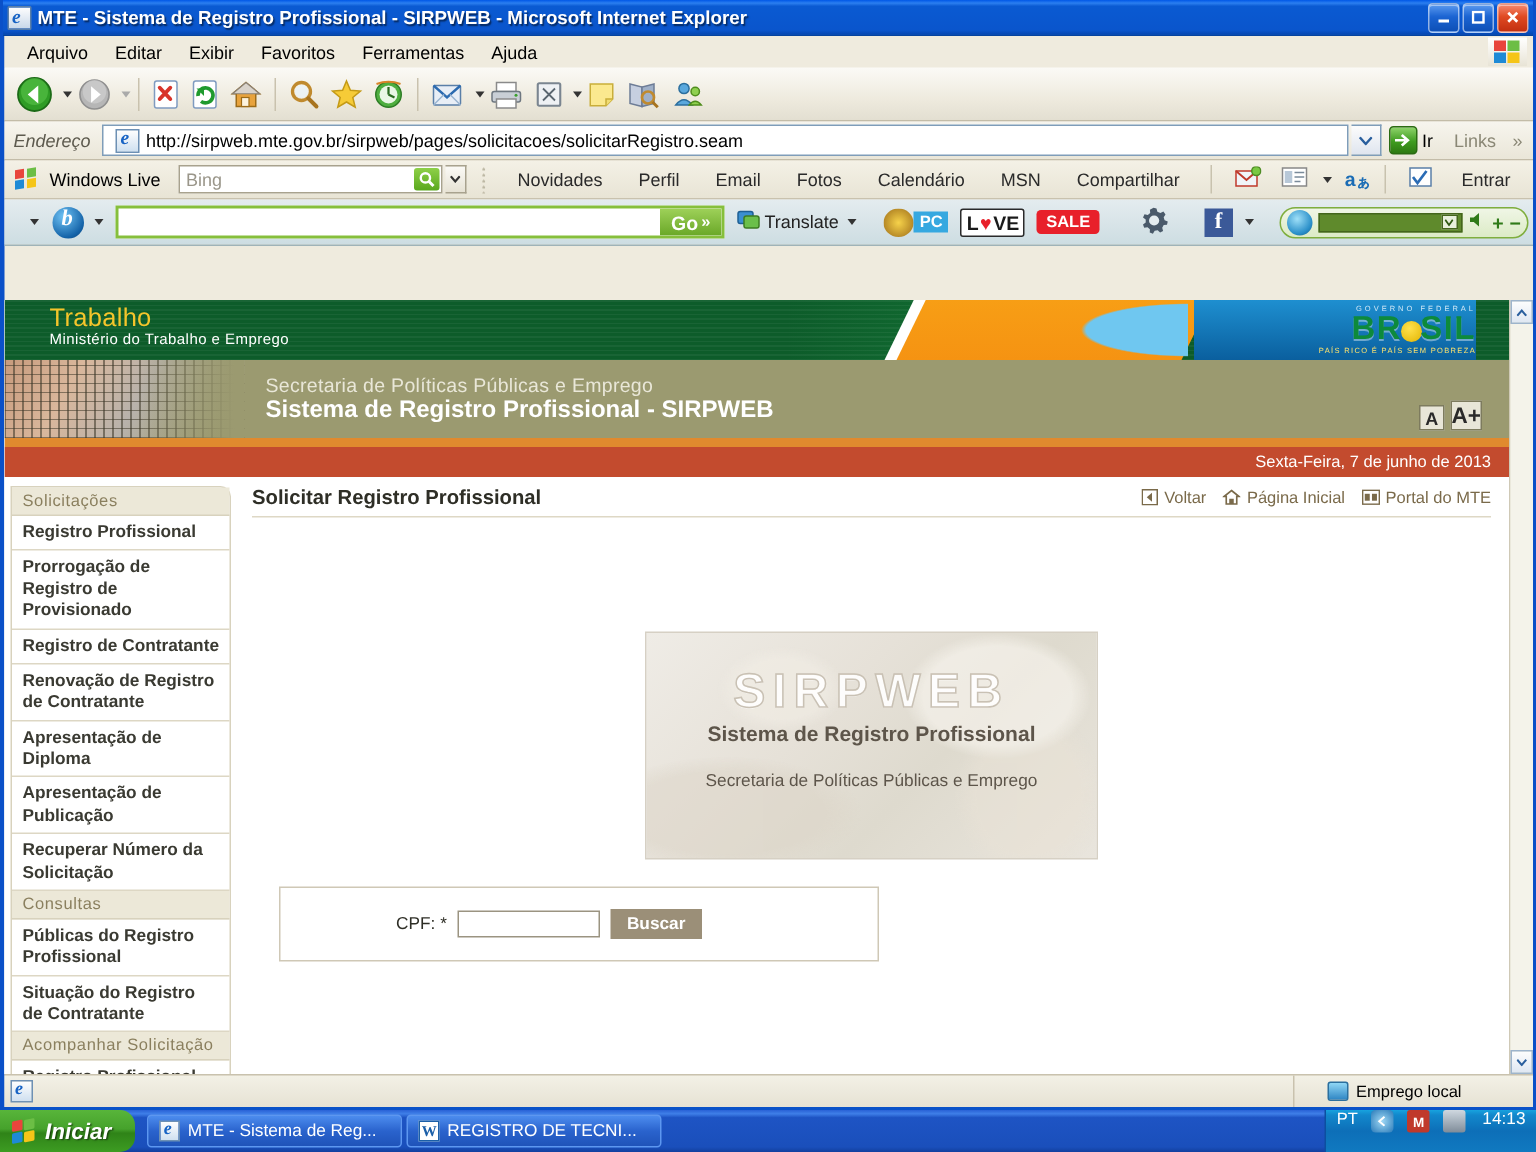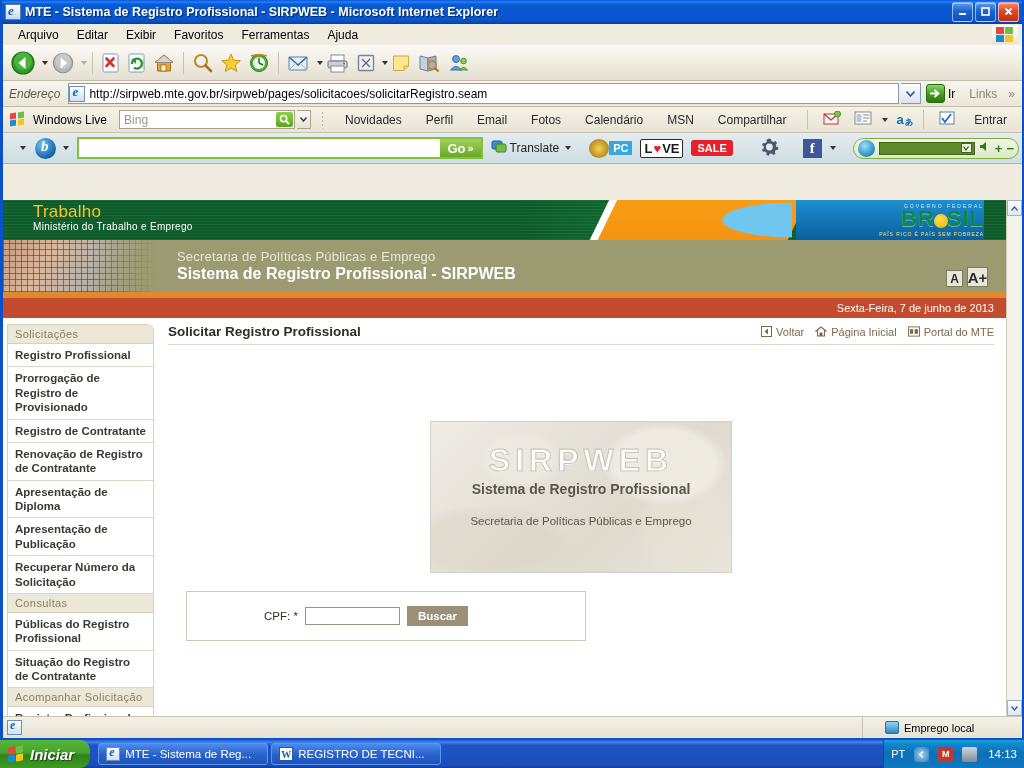--- a/index.html
+++ b/index.html
@@ -81,21 +81,21 @@
   .caret.dis{border-top-color:#aaa;}
   
   .addrbar{
     height:26px;display:flex;align-items:center;
     background:linear-gradient(to bottom,#f7f5ee,#eae6d8);
     padding:0 3px;border-bottom:1px solid #c3bca8;gap:3px;
   }
   .addrlabel{color:#5d5a4e;font-size:12px;padding:0 5px 0 3px;font-style:italic;}
   .addrinput{
     flex:1;height:21px;background:#fff;border:1px solid #7f9db9;
-    display:flex;align-items:center;padding-left:0;gap:4px;
+    display:flex;align-items:center;padding-left:8px;gap:4px;
   }
   .addrinput .url{font-size:12px;color:#000;white-space:nowrap;overflow:hidden;}
   .addr-ie-icon{
     width:16px;height:16px;flex:none;position:relative;
     background:linear-gradient(to bottom,#fefefe,#cfe0f0);border:1px solid #6d90b4;
   }
   .addr-ie-icon:after{
     content:"e";position:absolute;left:2px;top:-3px;
     font-family:"Liberation Serif",serif;font-style:italic;font-weight:bold;
     font-size:13px;color:#1763c4;
@@ -391,21 +391,21 @@
   }
   .ti-ie{width:14px;height:14px;flex:none;position:relative;
     background:linear-gradient(to bottom,#fefefe,#cfe0f0);border:1px solid #6d90b4;}
   .ti-ie:after{content:"e";position:absolute;left:2px;top:-3px;
     font-family:"Liberation Serif",serif;font-style:italic;font-weight:bold;
     font-size:12px;color:#1763c4;}
   .ti-word{width:14px;height:14px;flex:none;background:#fff;border:1px solid #1b5fa8;
     color:#1b5fa8;font-weight:bold;font-size:10px;font-family:"Liberation Serif",serif;
     display:flex;align-items:center;justify-content:center;}
   .tray{
-    margin-left:auto;height:28px;display:flex;align-items:center;gap:9px;padding:0 7px;
+    margin-left:auto;height:28px;display:flex;gap:9px;padding:0 7px;
     background:linear-gradient(to bottom,#17a3de 0%,#1288cc 12%,#0d6fb8 50%,#1079c0 100%);
     border-left:1px solid #0c4fa0;
   }
   .tray .pt{color:#fff;font-size:11px;}
   .tray-ic{width:15px;height:15px;border-radius:3px;}
   .tray .clock{color:#fff;font-size:11.5px;margin-left:2px;}
 </style>
 </head>
 <body>
 

